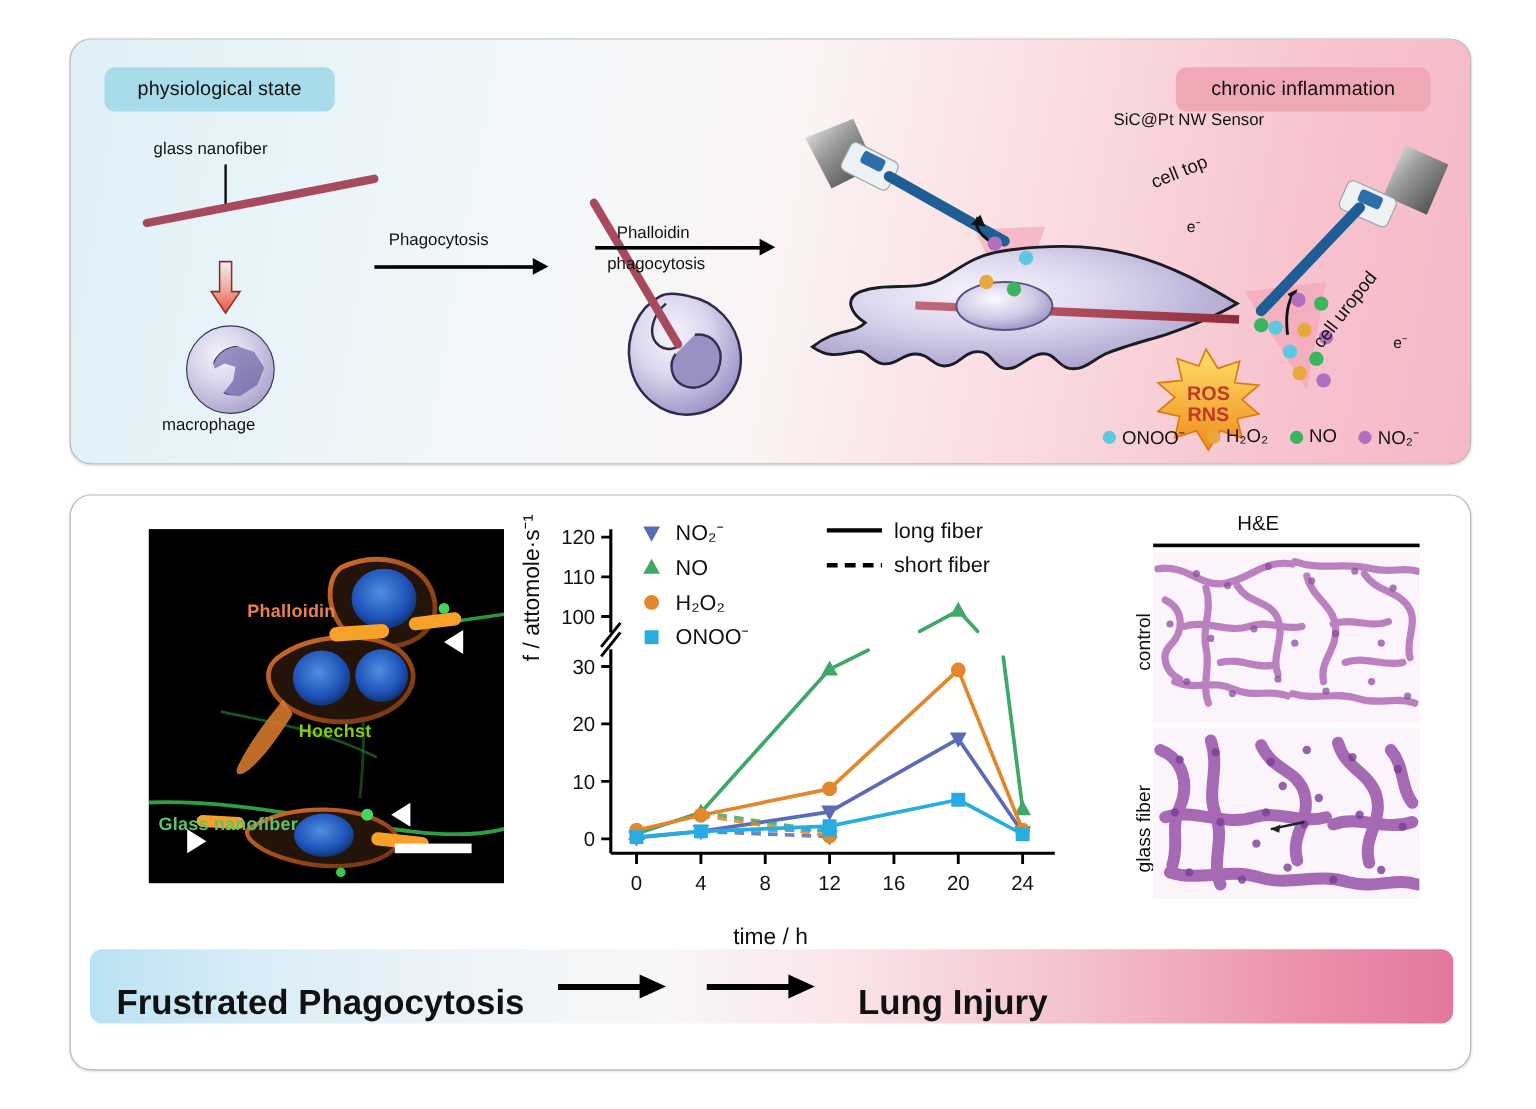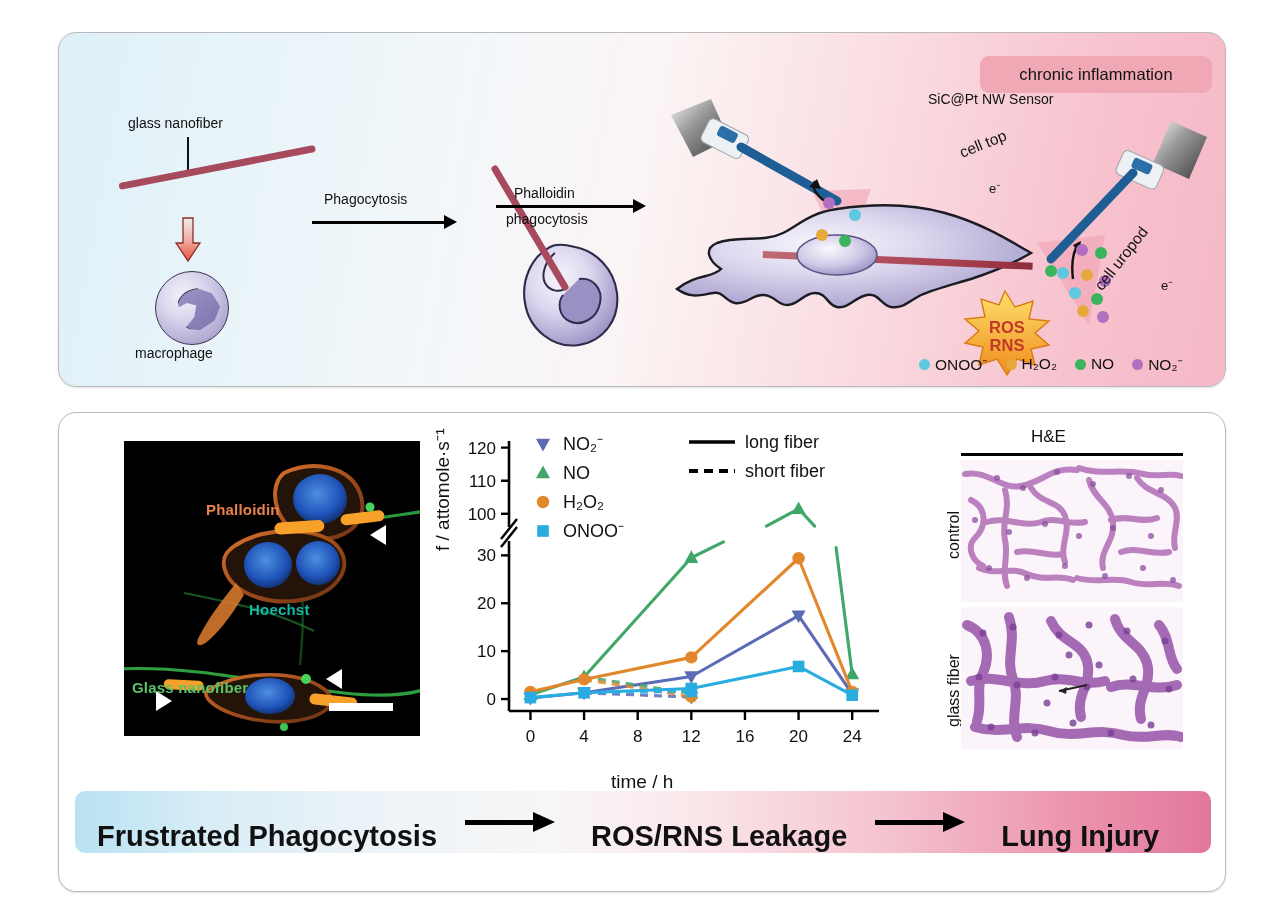--- a/index.html
+++ b/index.html
@@ -25,21 +25,21 @@
   }
 
   
   .state-tag{
     position:absolute;border-radius:9px;
     font-size:16.5px;color:#111;
     display:flex;align-items:center;justify-content:center;
     letter-spacing:.1px;
   }
   #tag-physio{left:28px;top:23px;width:192px;height:37px;background:#a8dcea;}
-  #tag-chronic{left:921px;top:23px;width:232px;height:37px;background:#efa8b4;}
+  #tag-chronic{left:921px;top:23px;width:212px;height:37px;background:#efa8b4;}
 
   .plain-label{position:absolute;font-size:14px;color:#111;white-space:nowrap;}
   #lbl-glassfiber{left:69px;top:82px;}
   #lbl-macrophage{left:76px;top:312px;}
   #lbl-sensor{left:869px;top:58px;}
   #lbl-arrow1{left:265px;top:158px;}
   #lbl-arrow2a{left:455px;top:152px;}
   #lbl-arrow2b{left:447px;top:178px;}
 
   .rot-label{position:absolute;font-size:15.5px;color:#111;white-space:nowrap;font-style:italic;}
@@ -79,21 +79,21 @@
     clip-path:polygon(0% 12%,44% 0%,78% 12%,96% 42%,84% 74%,52% 96%,20% 92%,40% 66%,44% 40%,24% 34%,6% 44%);
   }
 
   
   #fluor{
     position:absolute;left:65px;top:28px;width:296px;height:295px;background:#000;
     overflow:hidden;
   }
   .fl-text{position:absolute;font-size:15px;font-weight:600;letter-spacing:.2px;}
   #fl-phal{left:82px;top:60px;color:#e8814b;}
-  #fl-hoe{left:125px;top:160px;color:#14b8a6;}
+  #fl-hoe{left:125px;top:160px;color:#84cc16;}
   #fl-gnf{left:8px;top:238px;color:#59c46a;}
   #scalebar{position:absolute;left:205px;top:262px;width:64px;height:8px;background:#fff;}
 
   
   #chart{position:absolute;left:372px;top:10px;width:460px;height:380px;}
   #chart svg{display:block;}
   .ylab{
     position:absolute;left:-2px;top:128px;
     transform:rotate(-90deg);transform-origin:left top;
     font-size:19px;color:#111;white-space:nowrap;
@@ -124,20 +124,21 @@
   .banner-arrow .hd{position:absolute;left:68px;top:-6px;width:0;height:0;
     border-top:10px solid transparent;border-bottom:10px solid transparent;border-left:22px solid #000;}
 </style>
 </head>
 <body>
 
 <div id="page">
 
   <div id="top-panel" class="panel">
 
+    <div id="tag-physio" class="state-tag">physiological state</div>
     <div id="tag-chronic" class="state-tag">chronic inflammation</div>
 
     <div id="lbl-glassfiber" class="plain-label">glass nanofiber</div>
     <div id="rod-tick"></div>
     <div id="rod1"></div>
 
     <svg id="downarrow" viewBox="0 0 28 48">
       <defs>
         <linearGradient id="dag" x1="0" y1="0" x2="0" y2="1">
           <stop offset="0%" stop-color="#efefef"></stop>
@@ -550,21 +551,20 @@
         </svg>
       </div>
     </div>
 
     <div id="banner">
       <span class="banner-text" style="margin-left:22px;">Frustrated Phagocytosis</span>
       <span class="banner-arrow" style="margin-left:28px;">
         <span class="ln"></span>
           <span class="hd"></span>
       </span>
-      <span class="banner-text" style="margin-left:30px;">ROS/RNS Leakage</span>
       <span class="banner-arrow" style="margin-left:28px;">
         <span class="ln"></span>
           <span class="hd"></span>
       </span>
       <span class="banner-text" style="margin-left:30px;">Lung Injury</span>
     </div>
   </div>
 </div>
 
 </body></html>

